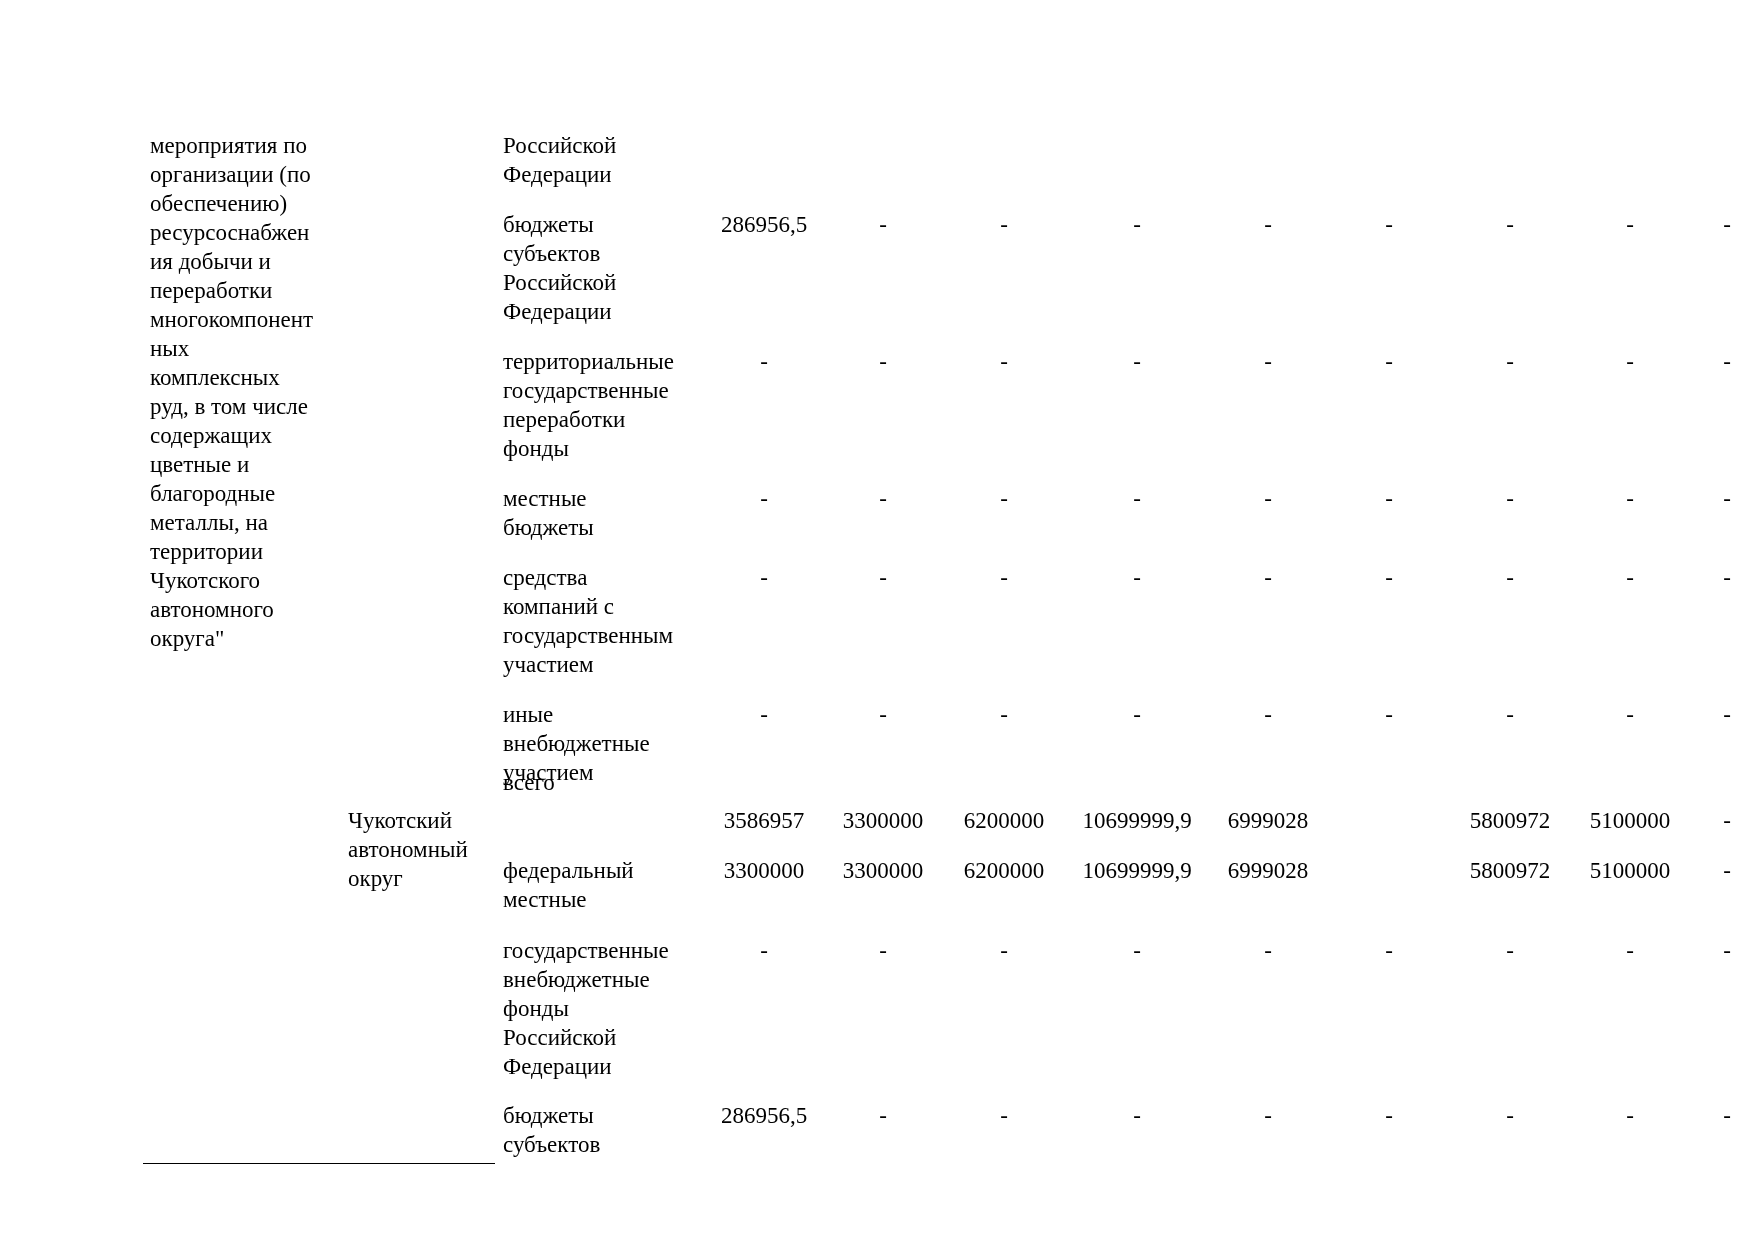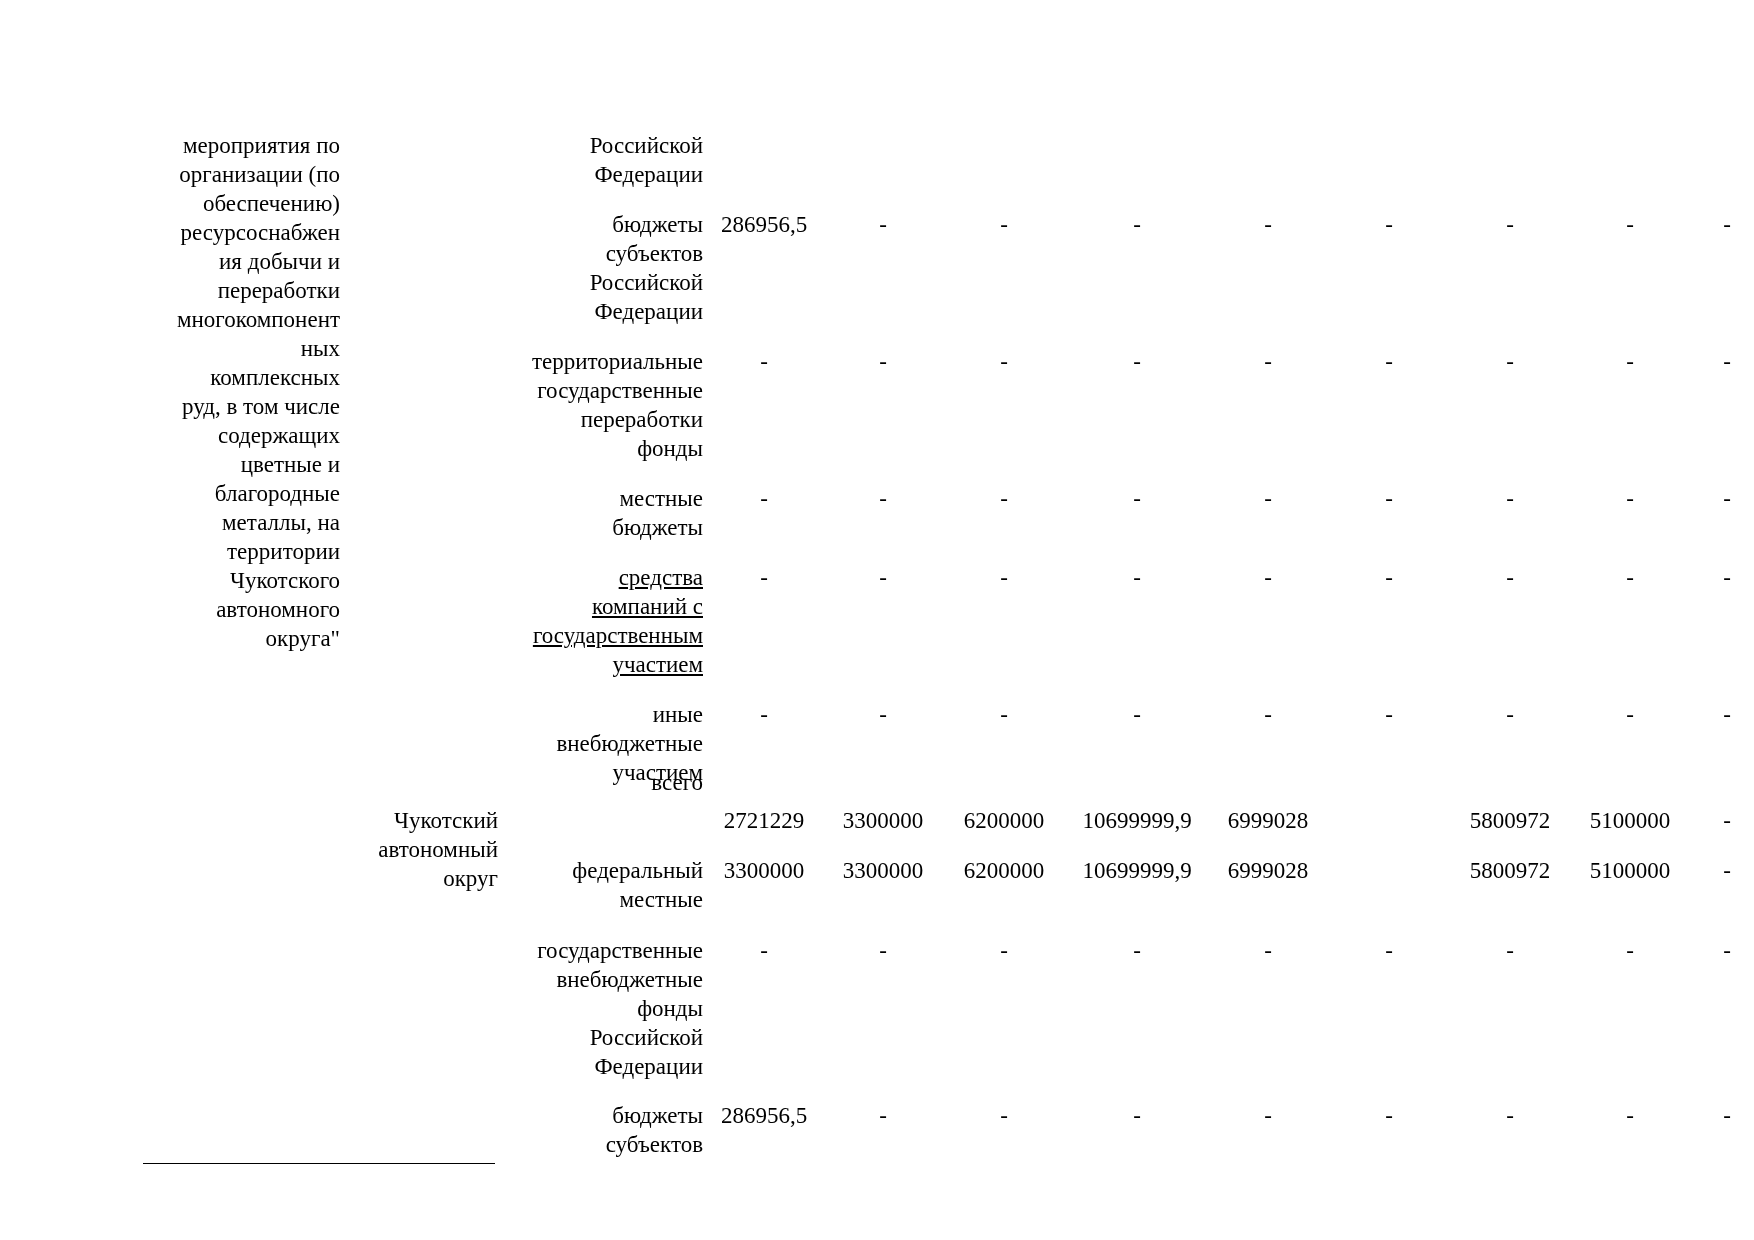--- a/index.html
+++ b/index.html
@@ -18,21 +18,20 @@
       color: #000000;
     }
     .page {
       position: absolute;
       left: 0; top: 0;
       width: 1754px; height: 1240px;
     }
     .cell {
       position: absolute;
       white-space: pre-line;
-      text-align: right;
     }
     .desc {
       left: 150px;
       top: 131px;
       width: 190px;
     }
     .region {
       left: 348px;
       top: 806px;
       width: 150px;
@@ -127,21 +126,21 @@
 бюджеты</div>
       <div class="val" style="left: 764px; top: 484px;">-</div>
       <div class="val" style="left: 883px; top: 484px;">-</div>
       <div class="val" style="left: 1004px; top: 484px;">-</div>
       <div class="val" style="left: 1137px; top: 484px;">-</div>
       <div class="val" style="left: 1268px; top: 484px;">-</div>
       <div class="val" style="left: 1389px; top: 484px;">-</div>
       <div class="val" style="left: 1510px; top: 484px;">-</div>
       <div class="val" style="left: 1630px; top: 484px;">-</div>
       <div class="val" style="left: 1727px; top: 484px;">-</div>
-      <div class="cell source" style="top: 563px; text-decoration: underline;">средства
+      <div class="cell source" style="top: 563px;">средства
 компаний с
 государственным
 участием</div>
       <div class="val" style="left: 764px; top: 563px;">-</div>
       <div class="val" style="left: 883px; top: 563px;">-</div>
       <div class="val" style="left: 1004px; top: 563px;">-</div>
       <div class="val" style="left: 1137px; top: 563px;">-</div>
       <div class="val" style="left: 1268px; top: 563px;">-</div>
       <div class="val" style="left: 1389px; top: 563px;">-</div>
       <div class="val" style="left: 1510px; top: 563px;">-</div>
@@ -153,21 +152,21 @@
       <div class="val" style="left: 764px; top: 700px;">-</div>
       <div class="val" style="left: 883px; top: 700px;">-</div>
       <div class="val" style="left: 1004px; top: 700px;">-</div>
       <div class="val" style="left: 1137px; top: 700px;">-</div>
       <div class="val" style="left: 1268px; top: 700px;">-</div>
       <div class="val" style="left: 1389px; top: 700px;">-</div>
       <div class="val" style="left: 1510px; top: 700px;">-</div>
       <div class="val" style="left: 1630px; top: 700px;">-</div>
       <div class="val" style="left: 1727px; top: 700px;">-</div>
       <div class="cell source" style="top: 768px;">всего</div>
-      <div class="val" style="left: 764px; top: 806px;">2721229</div>
+      <div class="val" style="left: 764px; top: 806px;">3586957</div>
       <div class="val" style="left: 883px; top: 806px;">3300000</div>
       <div class="val" style="left: 1004px; top: 806px;">6200000</div>
       <div class="val" style="left: 1137px; top: 806px;">10699999,9</div>
       <div class="val" style="left: 1268px; top: 806px;">6999028</div>
       <div class="val" style="left: 1389px; top: 806px;"></div>
       <div class="val" style="left: 1510px; top: 806px;">5800972</div>
       <div class="val" style="left: 1630px; top: 806px;">5100000</div>
       <div class="val" style="left: 1727px; top: 806px;">-</div>
       <div class="cell source" style="top: 856px;">федеральный
 местные</div>

